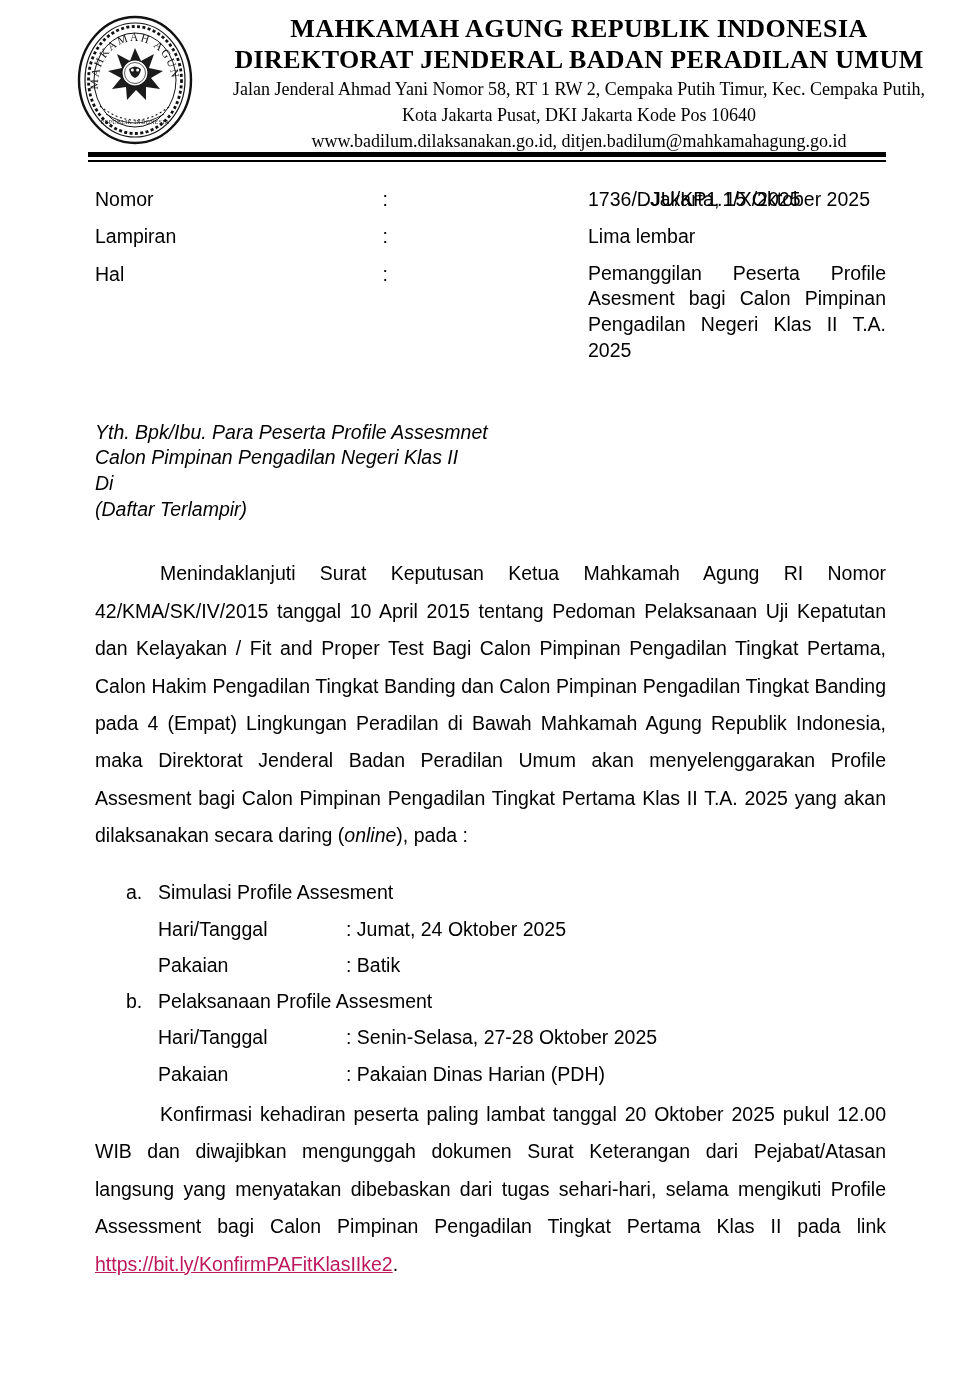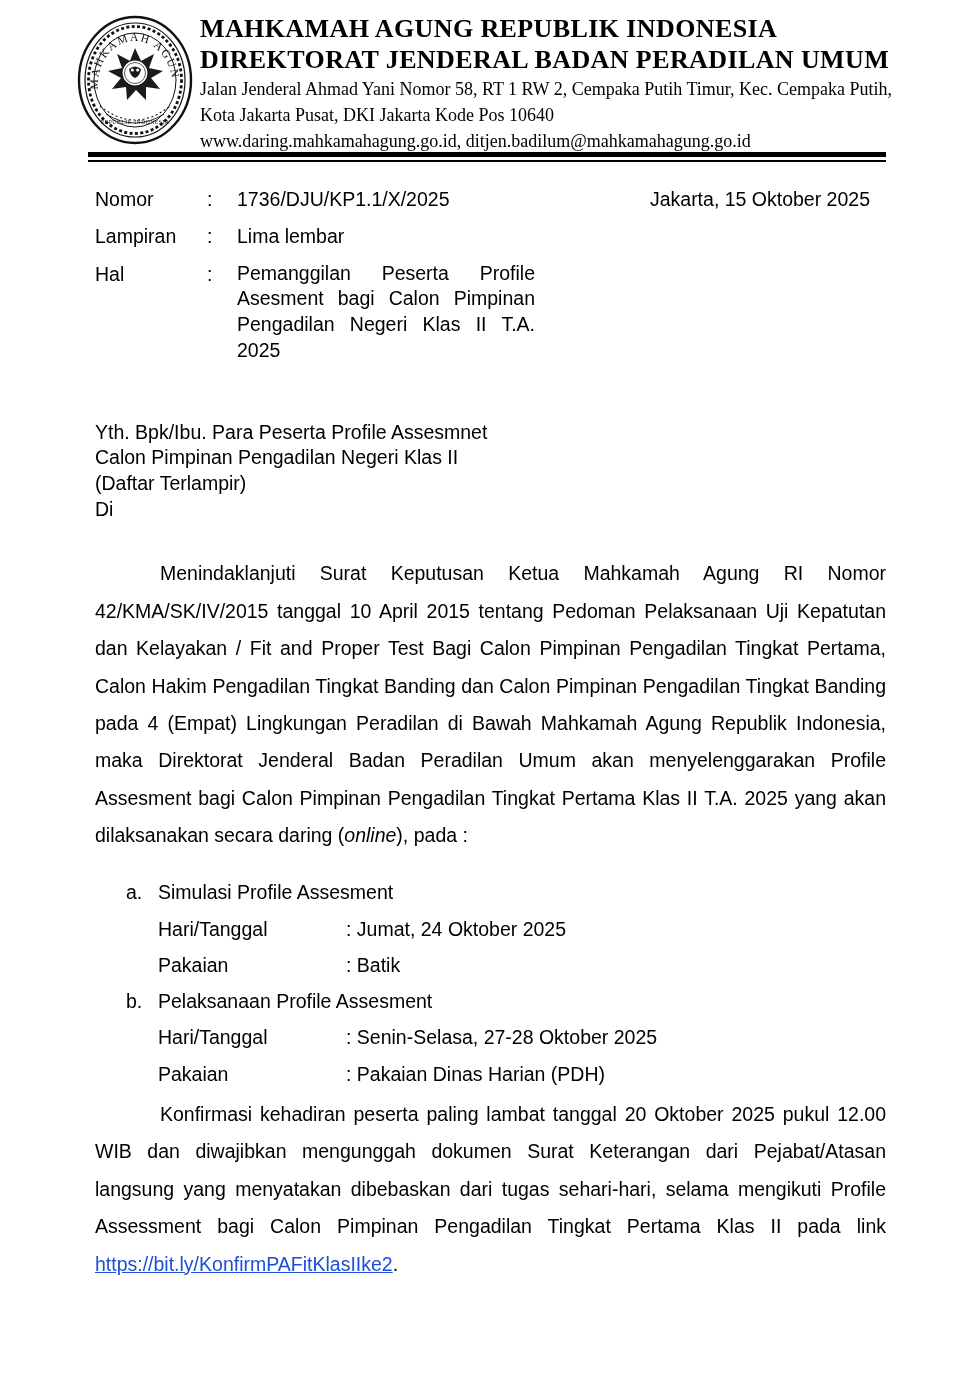--- a/index.html
+++ b/index.html
@@ -35,20 +35,21 @@
     left: 74px;
     top: 14px;
     width: 122px;
     height: 132px;
   }
   .seal svg { display: block; }
 
   .lh-text {
     padding-left: 200px;
     padding-right: 16px;
+    text-align: center;
   }
   .lh-title1, .lh-title2 {
     font-family: "Liberation Serif", serif;
     font-weight: bold;
     letter-spacing: 0.4px;
     line-height: 1.18;
     white-space: nowrap;
   }
   .lh-title1 { font-size: 26px; }
   .lh-title2 { font-size: 26px; }
@@ -81,20 +82,21 @@
 
   
   .meta {
     margin-top: 24px;
     position: relative;
   }
   .meta-row {
     display: flex;
     align-items: flex-start;
     margin-bottom: 11px;
+    justify-content: space-between;
   }
   .meta-label {
     width: 112px;
     flex: 0 0 112px;
   }
   .meta-colon {
     width: 30px;
     flex: 0 0 30px;
   }
   .meta-value {
@@ -110,20 +112,21 @@
     position: absolute;
     right: 16px;
     top: 0;
     white-space: nowrap;
   }
 
   
   .addressee {
     margin-top: 56px;
     line-height: 1.33;
+    font-style: italic;
   }
   .addressee div { white-space: nowrap; }
   .addressee .tempat {
     padding-left: 65px;
     margin-top: 2px;
   }
 
   
   .para {
     margin-top: 32px;
@@ -155,21 +158,21 @@
     padding-left: 63px;
     line-height: 1.86;
   }
   .detail-key {
     flex: 0 0 188px;
     width: 188px;
   }
   .detail-val { flex: 1 1 auto; }
 
   a.link {
-    color: #1d4ed8;
+    color: #be185d;
   }
 </style>
 </head>
 <body>
 
 <div class="page">
 
   <div class="letterhead">
 
     <div class="seal">
@@ -196,21 +199,21 @@
         <path d="M 32 100 Q 61 118 90 100" fill="none" stroke="#111" stroke-width="0.9"></path>
         <text x="61" y="110" text-anchor="middle" font-family="'Liberation Serif', serif" font-size="5.5" letter-spacing="0.6" fill="#111">REPUBLIK INDONESIA</text>
       </svg>
     </div>
 
     <div class="lh-text">
       <div class="lh-title1">MAHKAMAH AGUNG REPUBLIK INDONESIA</div>
       <div class="lh-title2">DIREKTORAT JENDERAL BADAN PERADILAN UMUM</div>
       <div class="lh-addr">Jalan Jenderal Ahmad Yani Nomor 58, RT 1 RW 2, Cempaka Putih Timur, Kec. Cempaka Putih,</div>
       <div class="lh-addr">Kota Jakarta Pusat, DKI Jakarta Kode Pos 10640</div>
-      <div class="lh-addr">www.daring.mahkamahagung.go.id, ditjen.badilum@mahkamahagung.go.id</div>
+      <div class="lh-addr">www.badilum.dilaksanakan.go.id, ditjen.badilum@mahkamahagung.go.id</div>
     </div>
   </div>
 
   <div class="rule-wrap">
     <div class="rule-thick"></div>
     <div class="rule-gap"></div>
     <div class="rule-thin"></div>
   </div>
 
   <div class="content">
@@ -234,22 +237,22 @@
         <div class="meta-label">Hal</div>
         <div class="meta-colon">:</div>
         <div class="meta-value just">Pemanggilan Peserta Profile Asesment bagi Calon Pimpinan Pengadilan Negeri Klas II T.A. 2025</div>
       </div>
 
     </div>
 
     <div class="addressee">
       <div>Yth. Bpk/Ibu. Para Peserta Profile Assesmnet</div>
       <div>Calon Pimpinan Pengadilan Negeri Klas II</div>
+      <div>Di</div>
       <div>(Daftar Terlampir)</div>
-      <div>Di</div>
     </div>
 
     <p class="para"><span>Menindaklanjuti Surat Keputusan Ketua Mahkamah Agung RI Nomor 42/KMA/SK/IV/2015 tanggal 10 April 2015 tentang Pedoman Pelaksanaan Uji Kepatutan dan Kelayakan / Fit and Proper Test Bagi Calon Pimpinan Pengadilan Tingkat Pertama, Calon Hakim Pengadilan Tingkat Banding dan Calon Pimpinan Pengadilan Tingkat Banding pada 4 (Empat) Lingkungan Peradilan di Bawah Mahkamah Agung Republik Indonesia, maka Direktorat Jenderal Badan Peradilan Umum akan menyelenggarakan Profile Assesment bagi Calon Pimpinan Pengadilan Tingkat Pertama Klas II T.A. 2025 yang akan dilaksanakan secara daring (</span><em>online</em><span>), pada :</span></p>
 
     <div class="list">
 
       <div class="list-item">
         <div class="list-marker">a.</div>
         <div class="list-text">Simulasi Profile Assesment</div>
       </div>

